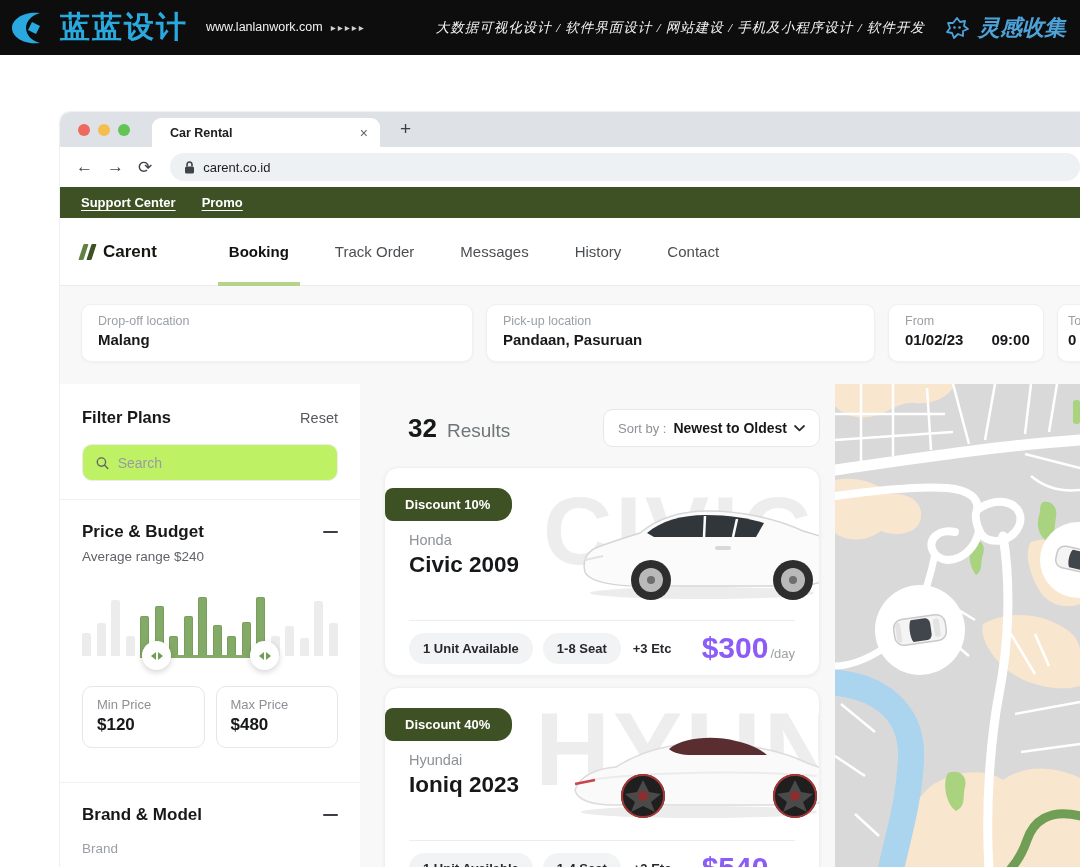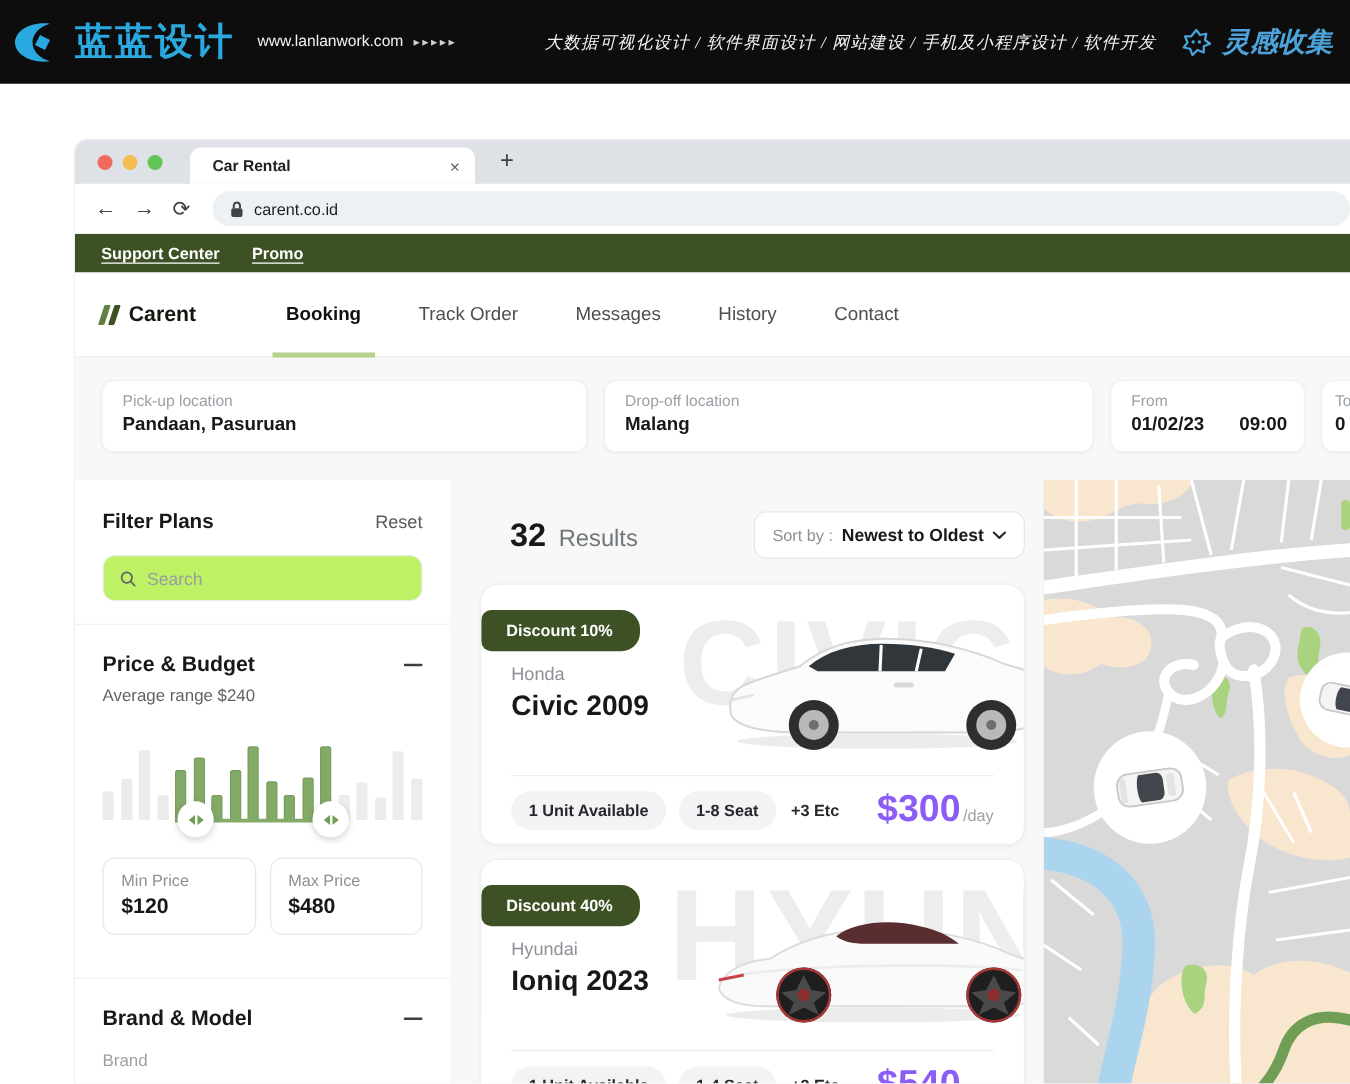--- a/index.html
+++ b/index.html
@@ -1,21 +1,21 @@
 <!DOCTYPE html>
 <html><head>
 <meta charset="utf-8">
 <style>
   * { margin:0; padding:0; box-sizing:border-box; }
   body { background:#fff; }
   .stage{ position:relative; width:1080px; height:867px; background:#fff; overflow:hidden;
           font-family:"Liberation Sans", sans-serif; }
 
   
-  .banner{ position:absolute; left:0; top:0; width:1080px; height:67px; background:#0d0d0d;
+  .banner{ position:absolute; left:0; top:0; width:1080px; height:55px; background:#0d0d0d;
            display:flex; align-items:center; color:#fff; }
   .banner-logo{ display:flex; align-items:center; gap:10px; padding-left:10px; }
   .banner-logo .cn{ color:#2aa9e0; font-size:30px; font-weight:700; letter-spacing:2px; }
   .banner-contact{ margin-left:18px; font-size:12.5px; line-height:1.55; color:#f2f2f2; }
   .banner-contact .arrows{ color:#cfcfcf; font-size:10px; letter-spacing:2px; margin-left:8px; }
   .banner-contact .row2 span{ margin-right:16px; }
   .banner-services{ margin-left:70px; font-size:13.5px; font-style:italic;
                     font-family:"Liberation Serif", serif; color:#f5f5f5; letter-spacing:1px; }
   .banner-collect{ margin-left:auto; margin-right:14px; display:flex; align-items:center; gap:8px;
                    color:#4da3d9; font-size:22px; font-weight:700; font-style:italic;
@@ -207,27 +207,27 @@
         <div class="navitems">
           <div class="navitem active">Booking</div>
           <div class="navitem">Track Order</div>
           <div class="navitem">Messages</div>
           <div class="navitem">History</div>
           <div class="navitem">Contact</div>
         </div>
       </div>
 
       <div class="searchrow">
+        <div class="scard c2">
+          <div class="lab">Drop-off location</div>
+          <div class="val">Malang</div>
+        </div>
         <div class="scard c1">
           <div class="lab">Pick-up location</div>
           <div class="val">Pandaan, Pasuruan</div>
-        </div>
-        <div class="scard c2">
-          <div class="lab">Drop-off location</div>
-          <div class="val">Malang</div>
         </div>
         <div class="scard c3">
           <div class="lab">From</div>
           <div class="val fromrow">
             <span>01/02/23</span>
             <span>09:00</span>
           </div>
         </div>
         <div class="scard c4">
           <div class="lab">To</div>

